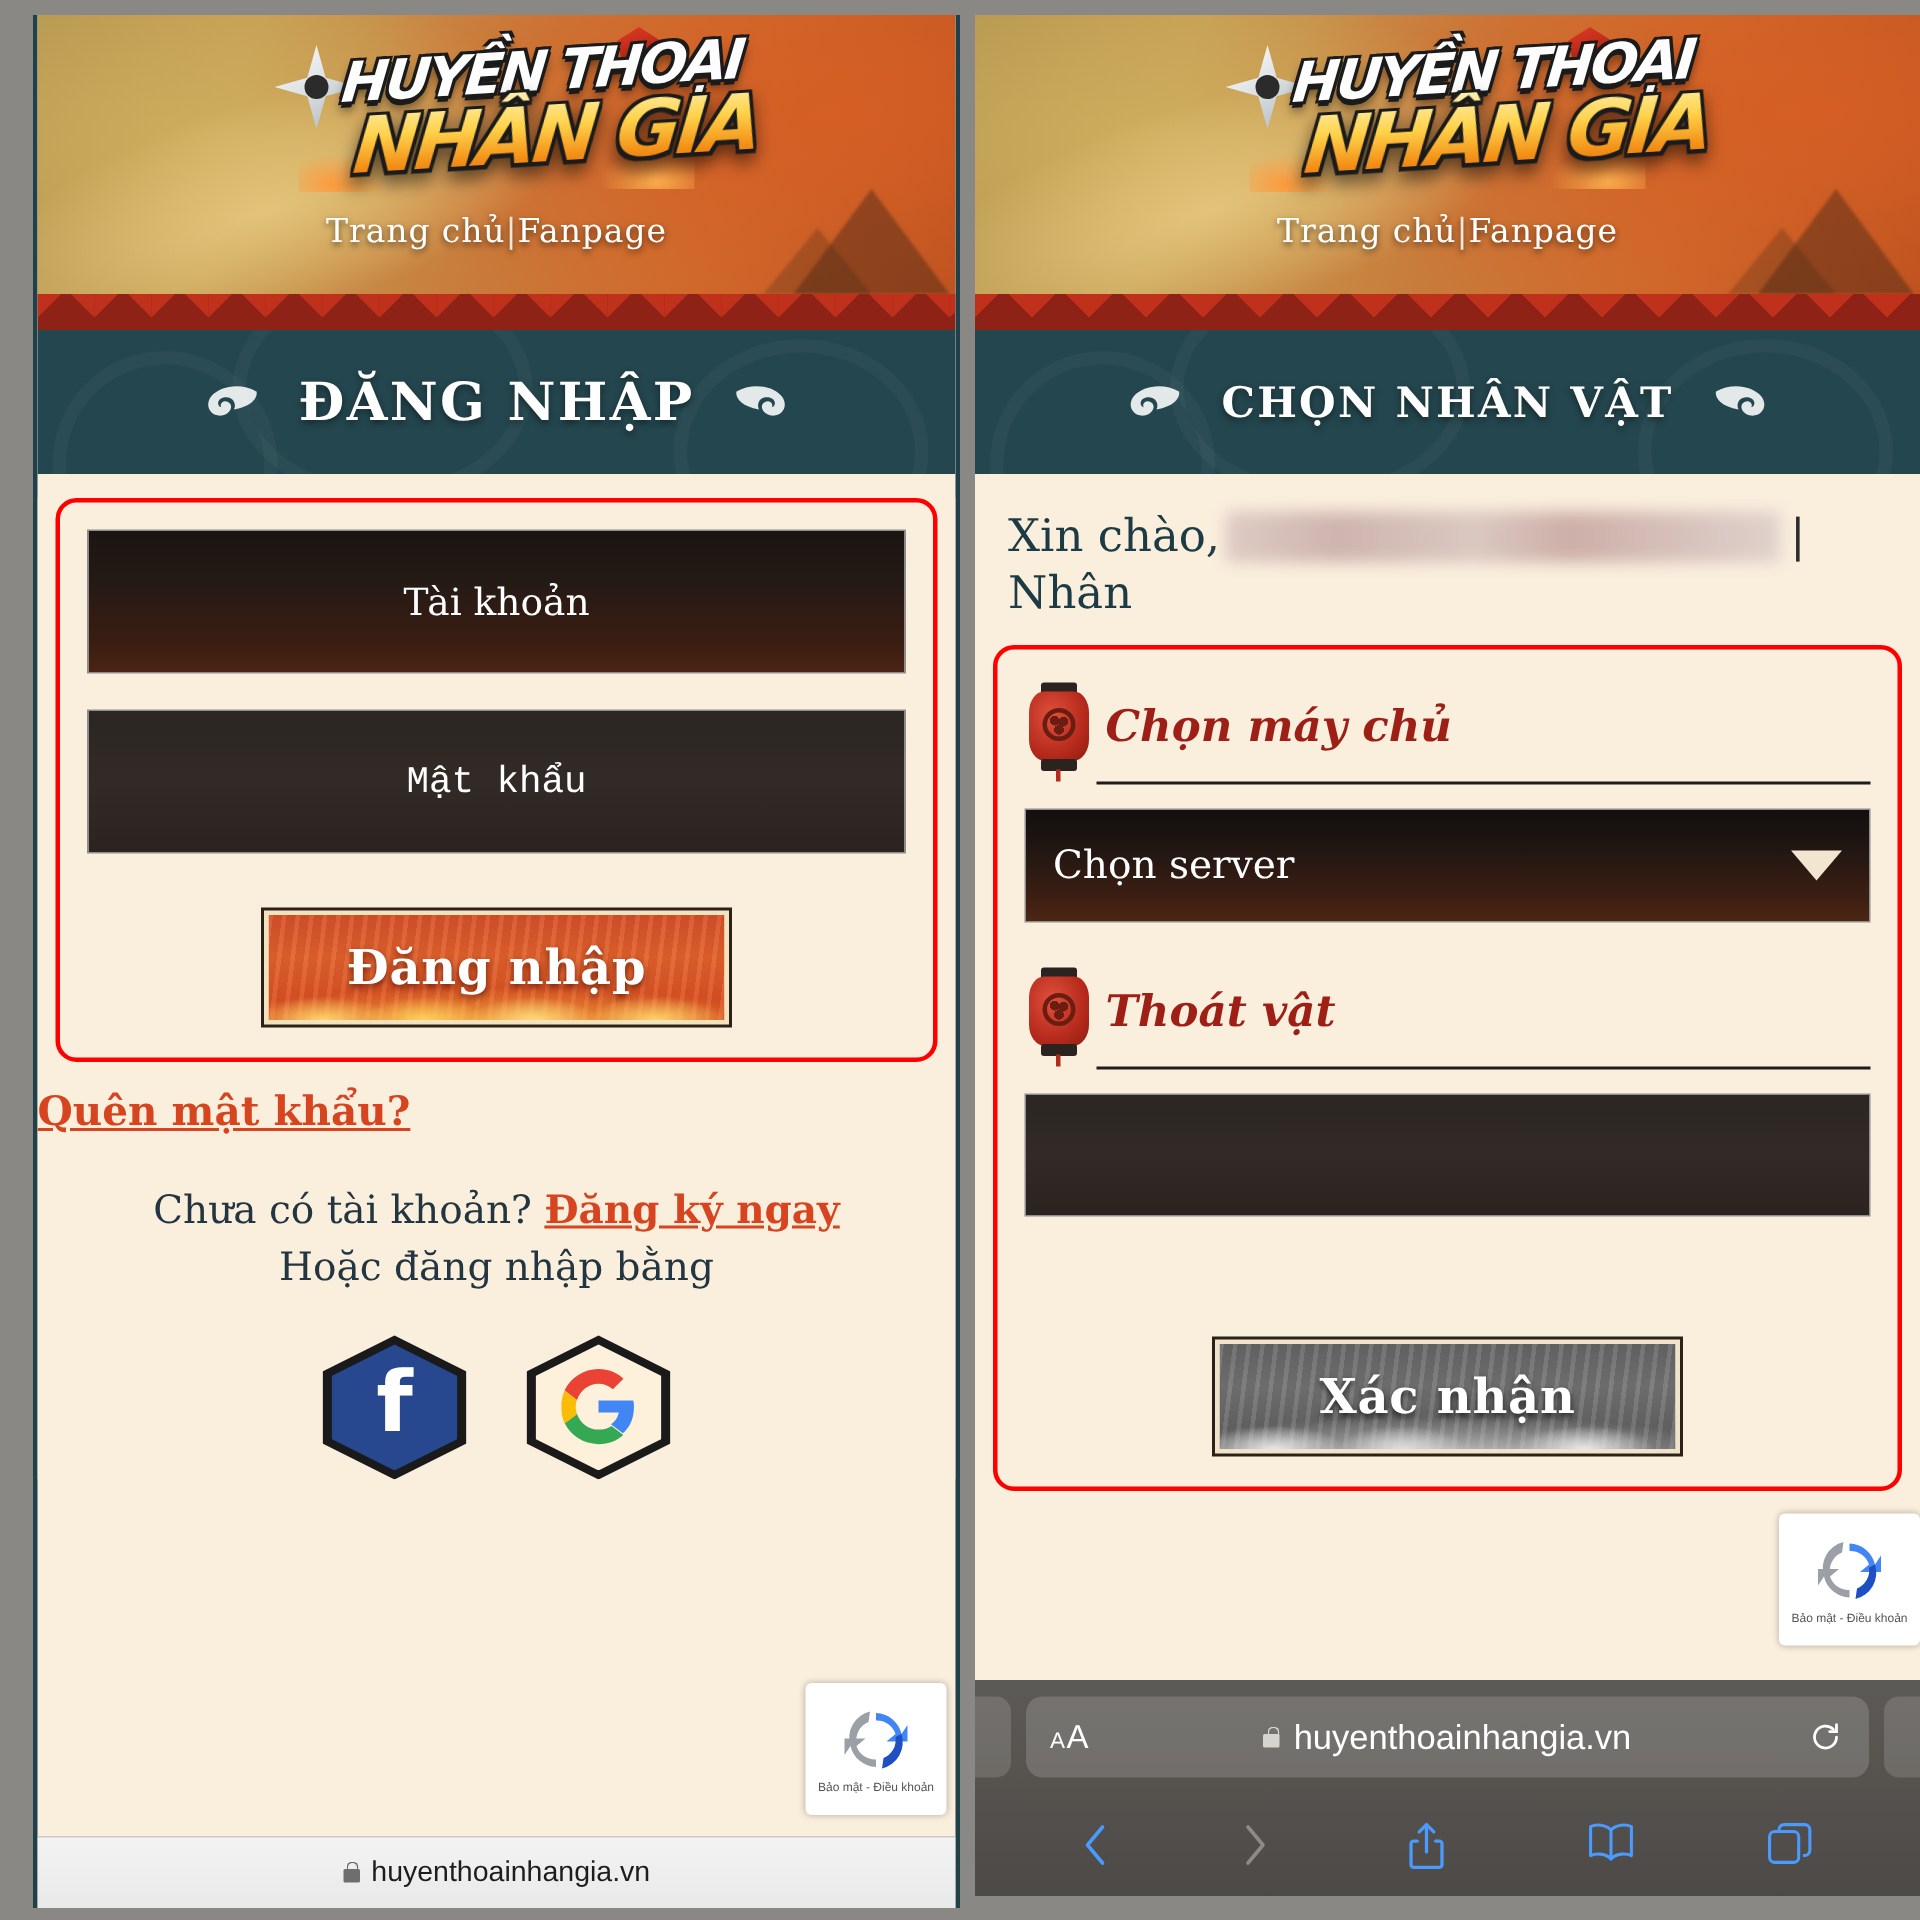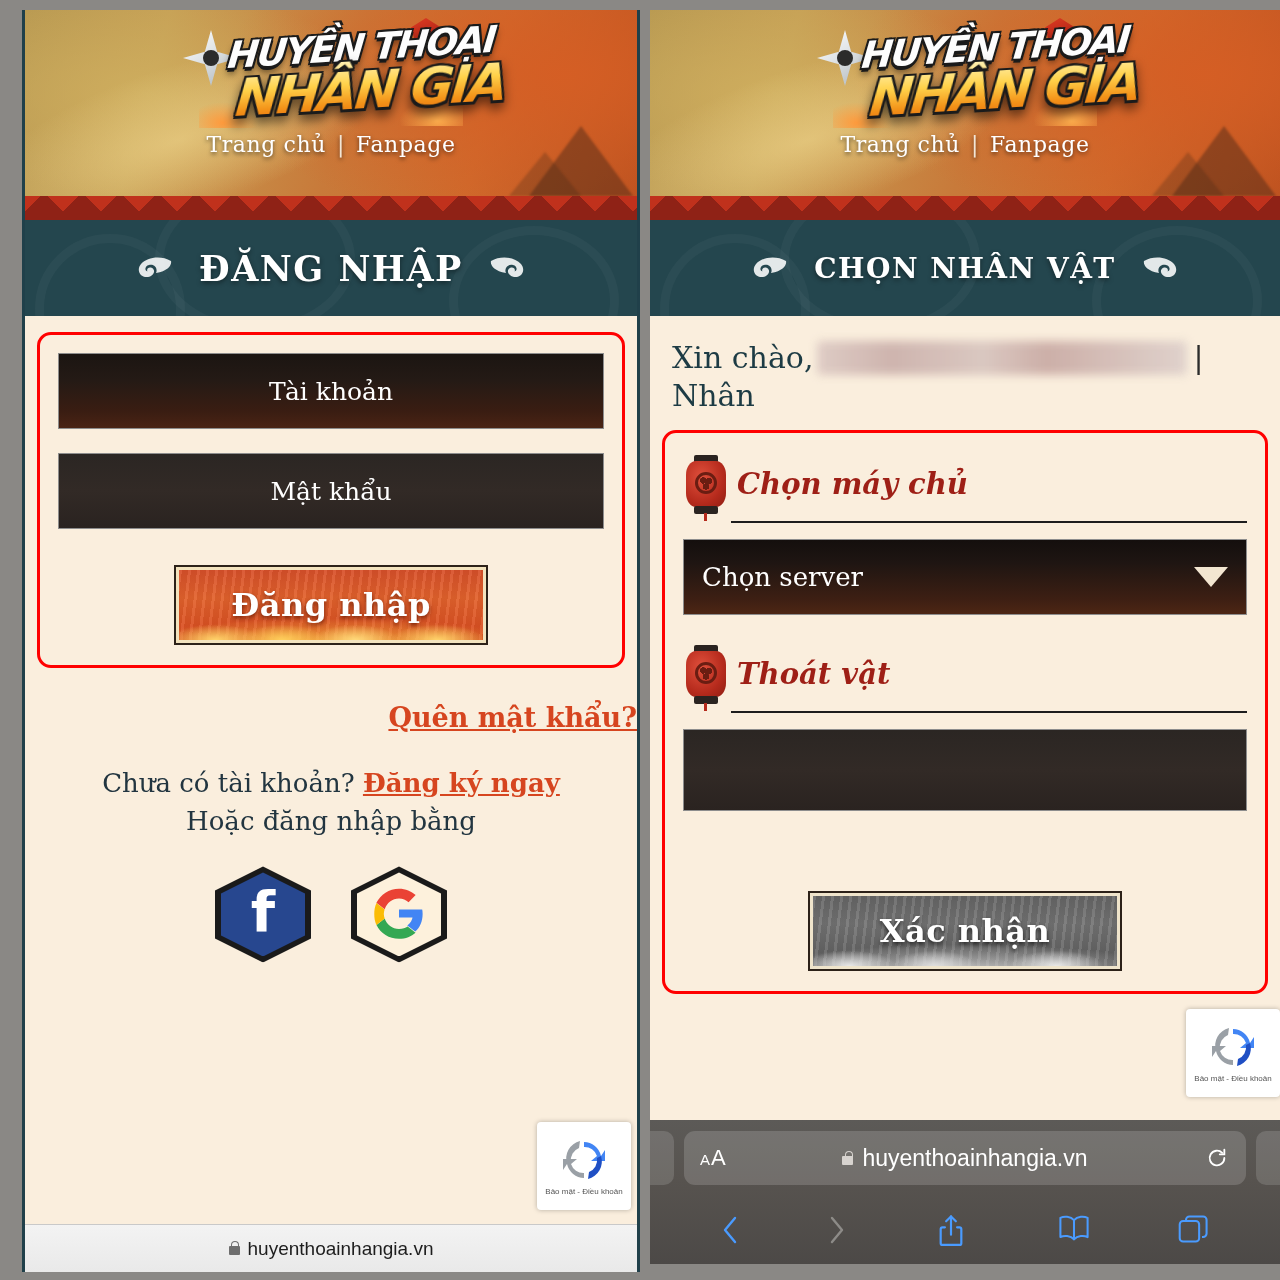--- a/index.html
+++ b/index.html
@@ -110,27 +110,27 @@
     width: 60px; height: 26px;
     background: radial-gradient(ellipse at 40% 80%, #ff9a3c 0%, rgba(255,120,30,0) 70%);
   }
   .logo-flame2 {
     position: absolute; right: 18px; bottom: 4px;
     width: 64px; height: 26px;
     background: radial-gradient(ellipse at 60% 80%, #ffae4d 0%, rgba(255,140,40,0) 70%);
   }
 
   .nav-links {
-    margin-top: 2px;
+    margin-top: 12px;
     font-family: "DejaVu Serif", serif;
     font-size: 22px;
     color: #ffffff;
     letter-spacing: .6px;
     text-shadow: 0 2px 4px rgba(0,0,0,.6);
-    display: flex; align-items: center; gap: 11px;
+    display: flex; align-items: center; 
   }
   .nav-links a { color: #fff; text-decoration: none; }
   .nav-sep { color: #f2e6d6; font-weight: 300; }
 
   
   .zigzag {
     height: 24px;
     background-color: #8f2216;
     background-image:
       linear-gradient(135deg, #c0311c 25%, transparent 25%),
@@ -174,32 +174,33 @@
 
   .redbox {
     border: 3px solid #ff0000;
     border-radius: 14px;
     margin: 16px 12px 0 12px;
     padding: 18px 18px 22px 18px;
   }
 
   
   .dark-input {
-    display: block; width: 100%; height: 76px;
+    display: block; width: 100%; height: 96px;
     border: 1px solid #8d8d8d;
     background: linear-gradient(180deg, #1b1512 0%, #241a15 35%, #3a1d12 78%, #4a2414 100%);
     color: #ffffff;
     font-family: "DejaVu Serif", serif;
     font-size: 25px; text-align: center;
     outline: none;
   }
   .dark-input::placeholder { color: #ffffff; opacity: 1; }
   .dark-input + .dark-input { margin-top: 24px; }
   .dark-input.flat {
     background: linear-gradient(180deg, #2b2623 0%, #322a26 50%, #2a2320 100%);
+    font-family: Liberation Mono, monospace;
   }
 
   .btn-login-wrap { display: flex; justify-content: center; margin-top: 38px; }
   .btn-flame {
     position: relative;
     width: 310px; height: 76px;
     border: 3px solid #f2e2bd;
     outline: 2px solid #2c2118;
     background:
       radial-gradient(ellipse 120% 70% at 50% 110%, rgba(255,200,70,.85) 0%, rgba(255,150,40,0) 58%),
@@ -231,21 +232,21 @@
     text-shadow: 0 2px 4px rgba(0,0,0,.7);
     margin-top: 44px;
   }
   .btn-flame.gray::after {
     background:
       radial-gradient(ellipse 22% 100% at 12% 100%, #e8e8e8 0%, rgba(220,220,220,0) 70%),
       radial-gradient(ellipse 20% 100% at 40% 100%, #dedede 0%, rgba(220,220,220,0) 70%),
       radial-gradient(ellipse 22% 100% at 80% 100%, #e8e8e8 0%, rgba(220,220,220,0) 70%);
   }
 
-  .forgot-row { text-align: right; margin-top: 34px; }
+  .forgot-row { text-align: left; margin-top: 18px; }
   .link-red {
     font-family: "DejaVu Serif", serif;
     font-size: 27px; font-weight: bold;
     color: #d6451f; text-decoration: underline;
   }
   .signup-block {
     text-align: center; margin-top: 32px;
     font-family: "DejaVu Serif", serif;
     font-size: 26px; color: #223540; line-height: 1.45;
   }

